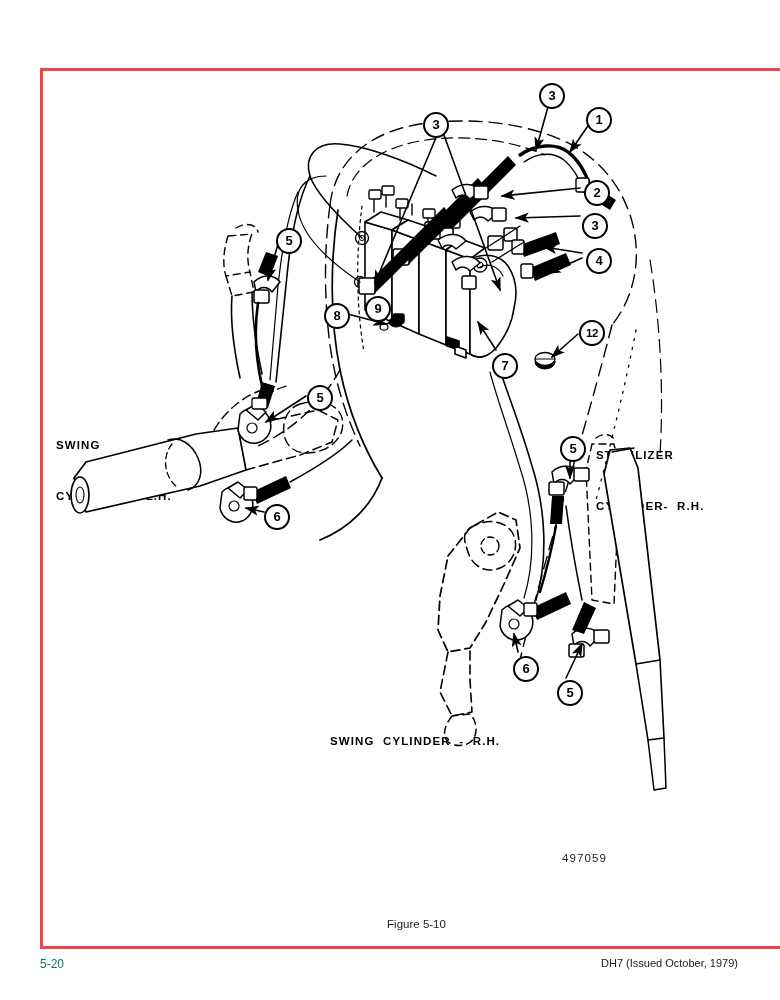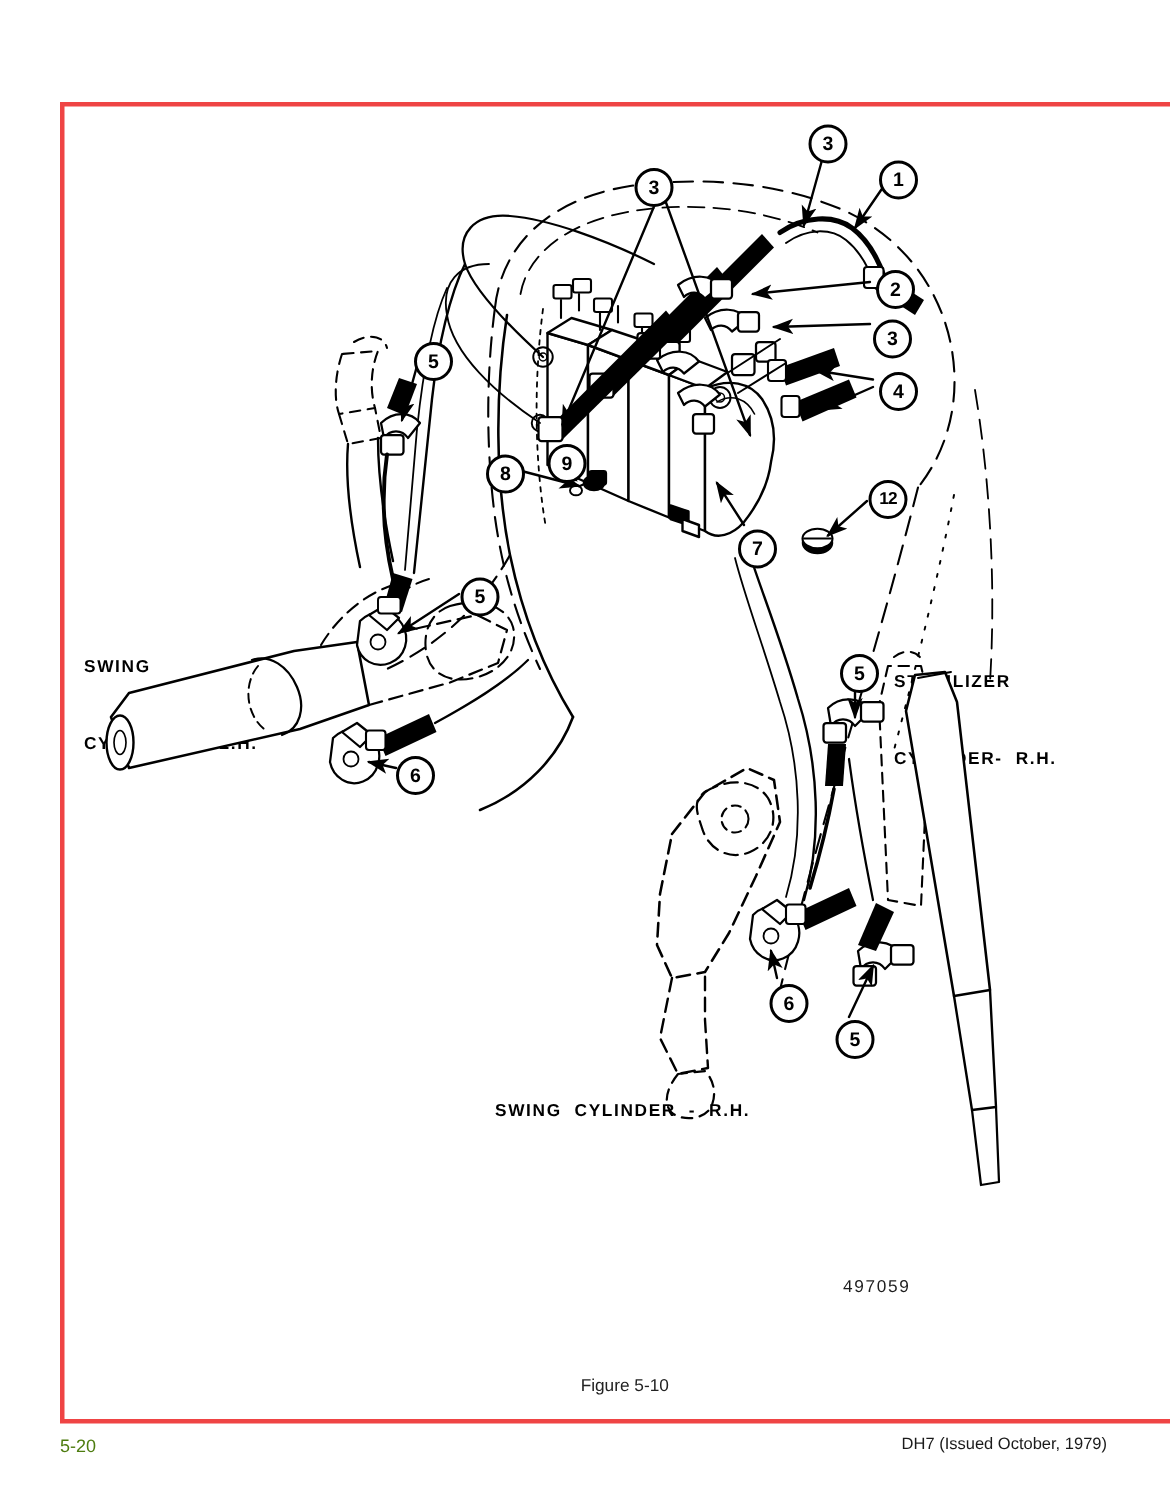--- a/index.html
+++ b/index.html
@@ -63,21 +63,21 @@
     letter-spacing: 1.1px;
     color: #1c1c1c;
     font-family: "Liberation Sans", sans-serif;
   }
   
   .footer-left {
     position: absolute;
     left: 40px;
     top: 957px;
     font-size: 12px;
-    color: #4d7c0f;
+    color: #0f766e;
   }
   .footer-right {
     position: absolute;
     right: 42px;
     top: 957px;
     font-size: 11px;
     color: #1a1a1a;
     text-align: right;
   }
   

